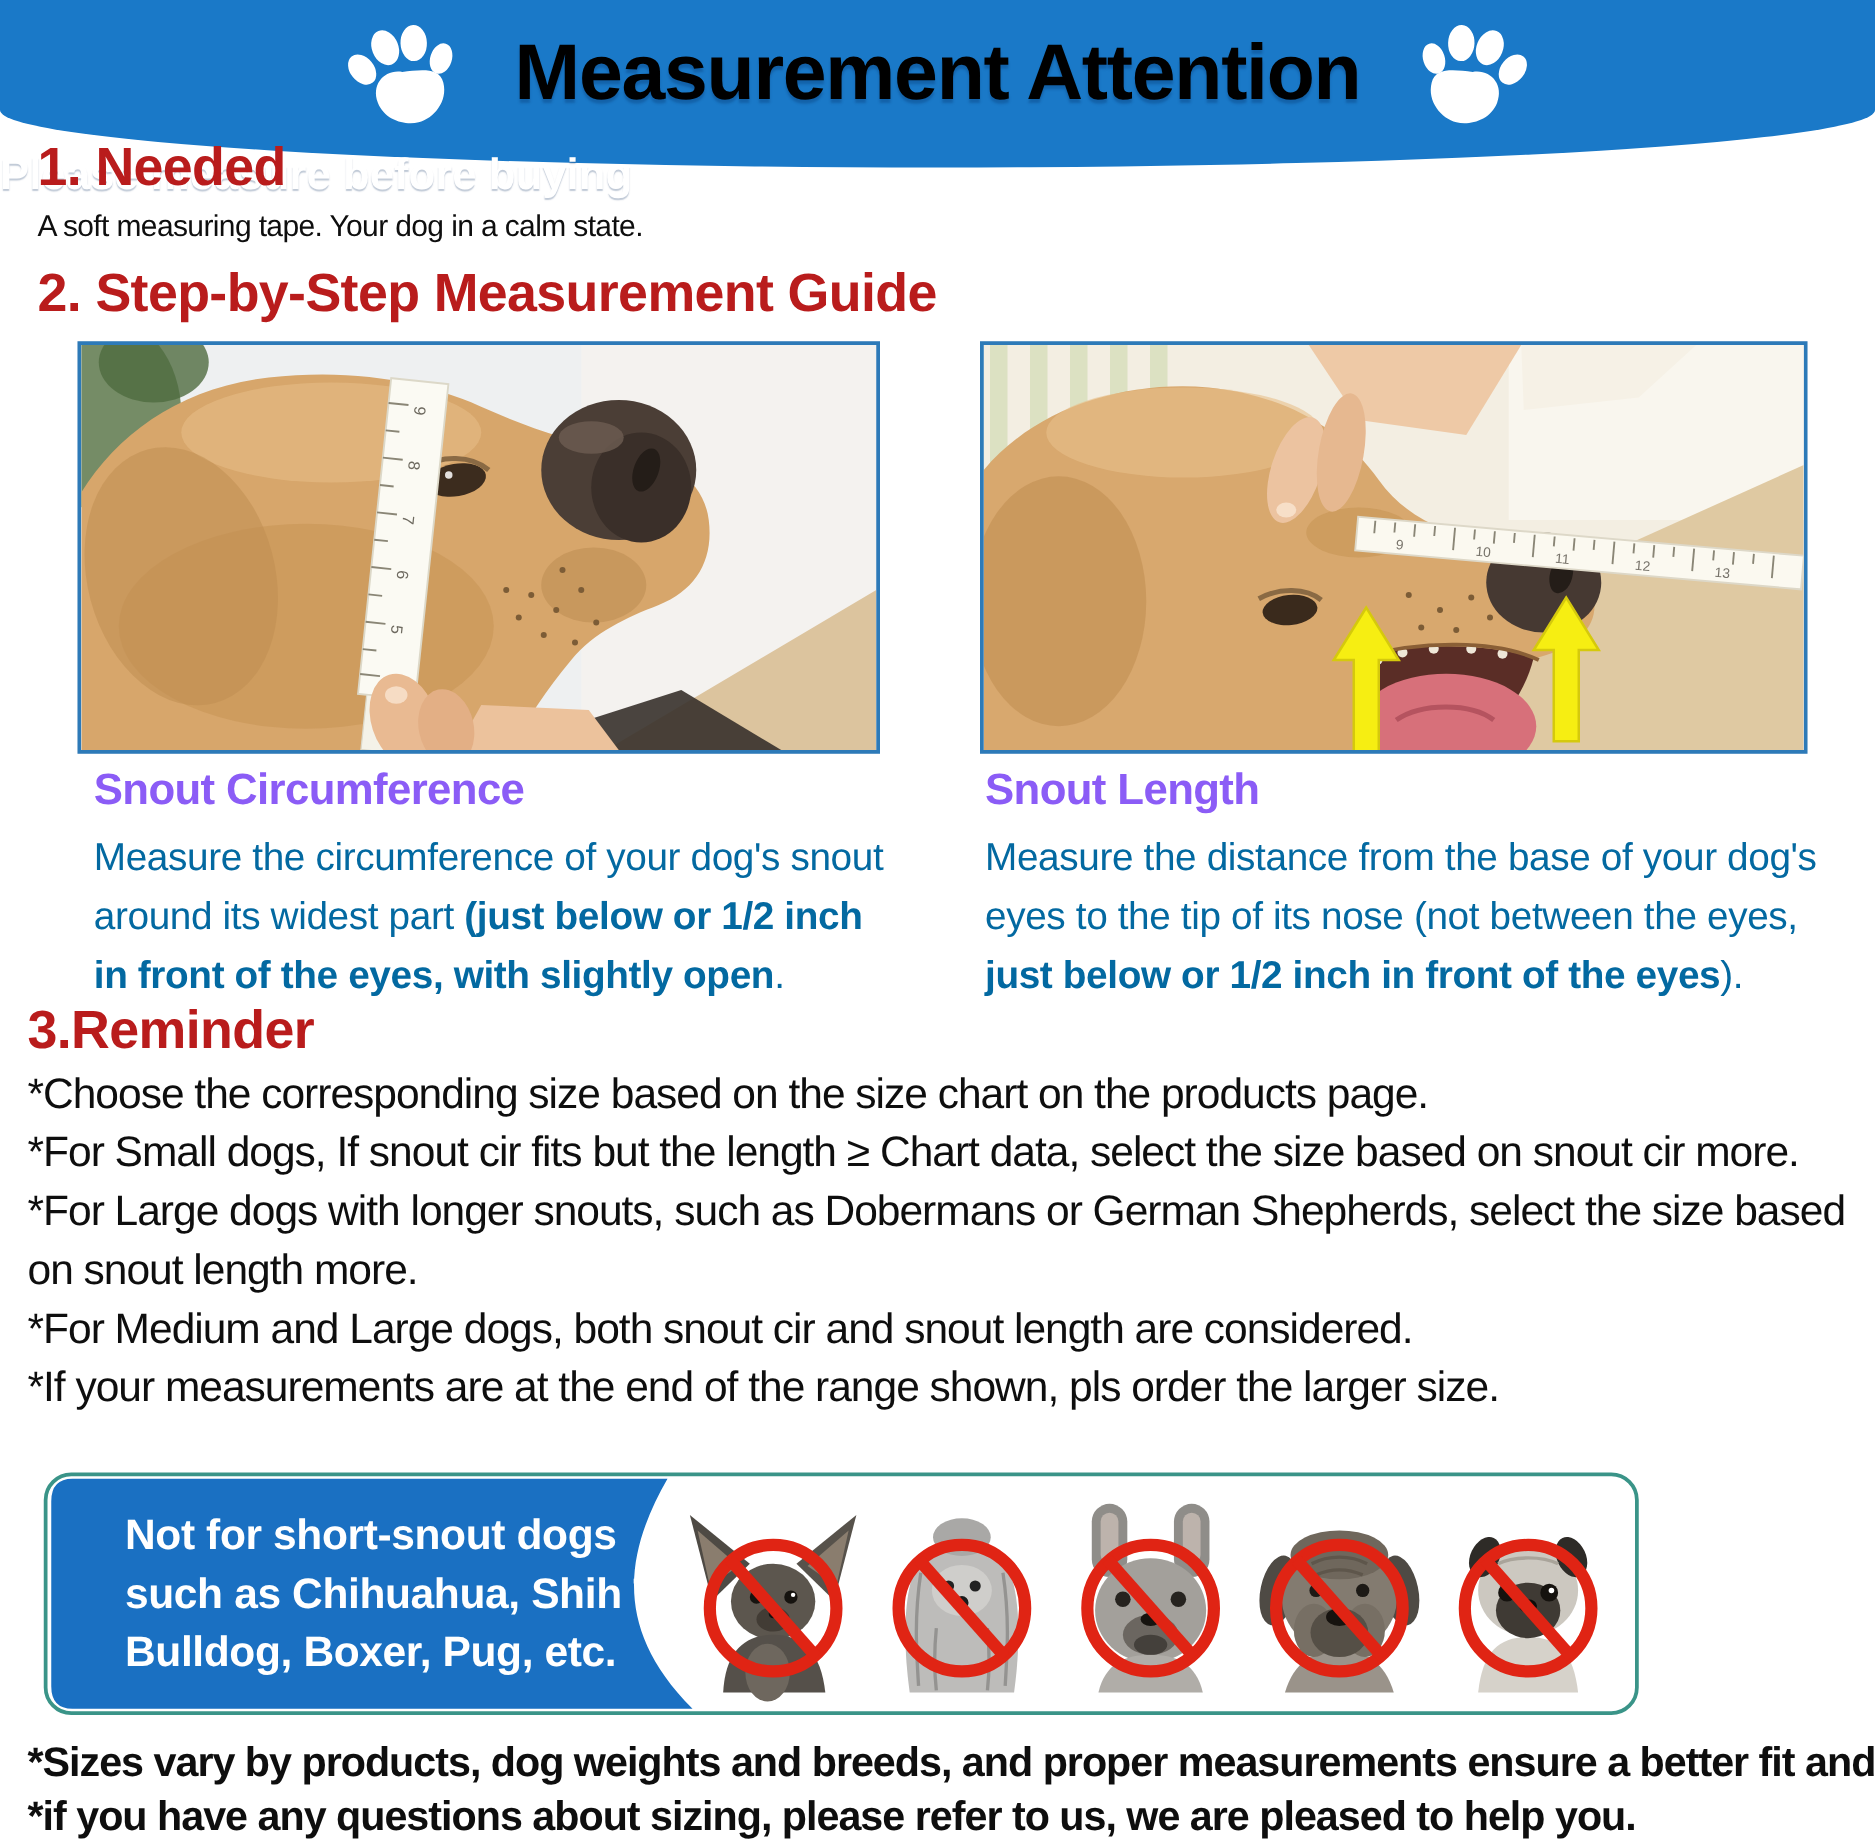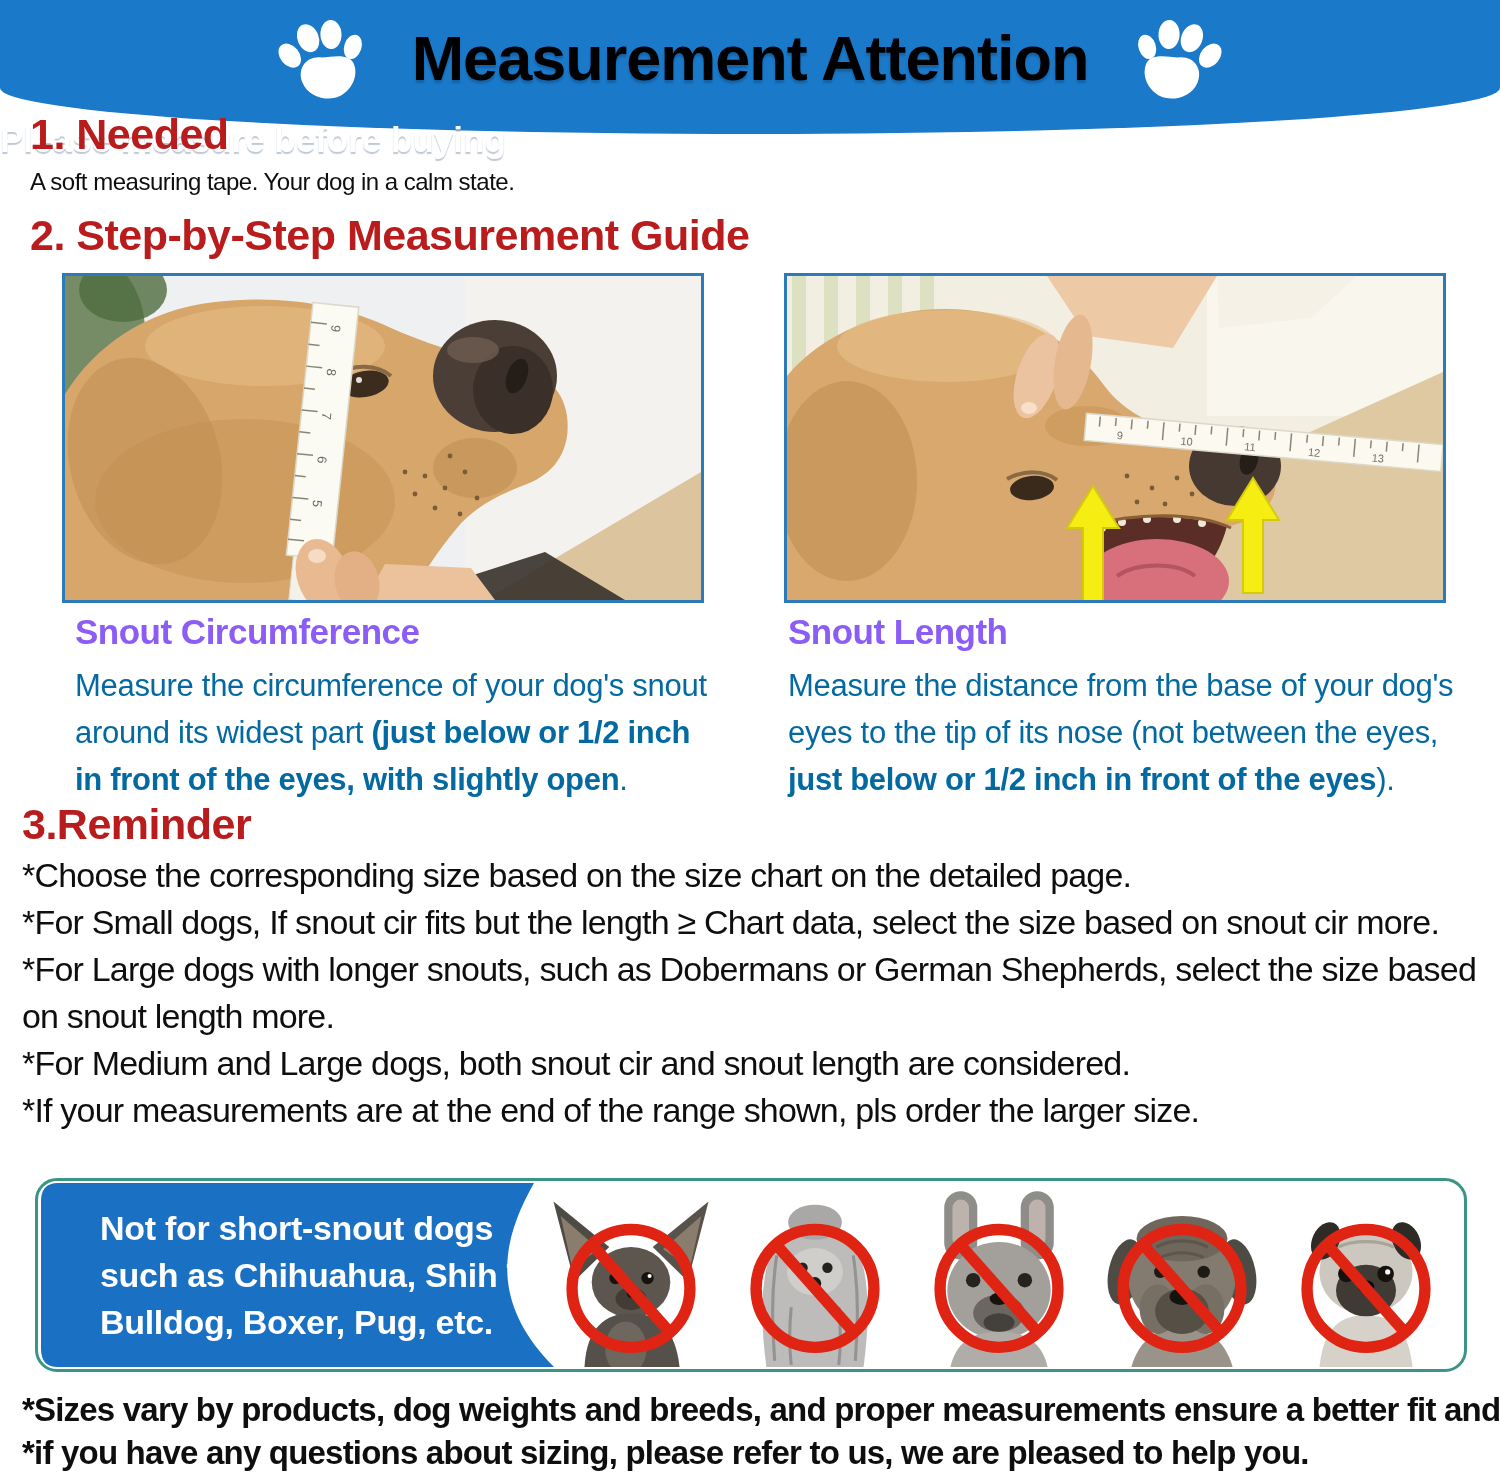--- a/index.html
+++ b/index.html
@@ -30,21 +30,21 @@
   
   .caption-title{font-size:35px;font-weight:700;letter-spacing:-0.5px;color:#8b5cf6;margin:0 0 10px 0;}
   .caption-body{font-size:31px;line-height:47px;letter-spacing:-0.3px;color:#0369a1;margin:0;}
   .caption-body b{font-weight:700;}
 
   
   .reminder-list{position:absolute;left:22px;top:852px;width:1458px;}
   .reminder-list p{margin:0;font-size:34px;line-height:47px;letter-spacing:-0.8px;color:#0e0e0e;}
 
   
-  .warn-box{position:absolute;left:35px;top:1178px;width:1432px;height:194px;
+  .warn-box{position:absolute;left:35px;top:1178px;width:1276px;height:194px;
             border:3px solid #3a9488;border-radius:22px;background:#ffffff;box-sizing:border-box;}
   .warn-blue-svg{position:absolute;left:0;top:0;}
   .warn-text{position:absolute;left:62px;top:24px;}
   .warn-text div{font-size:34px;line-height:47px;font-weight:700;color:#ffffff;letter-spacing:-0.3px;white-space:nowrap;}
   .dogs-row{position:absolute;left:505px;right:10px;top:2px;bottom:2px;
             display:flex;align-items:flex-end;justify-content:space-between;}
   .dogs-row svg{display:block;}
 
   
   .footer-notes{position:absolute;left:22px;top:1388px;}
@@ -249,21 +249,21 @@
   <p class="caption-body"><span>Measure the circumference of your dog's snout around its widest part </span><b>(just below or 1/2 inch in front of the eyes, with slightly open</b><span>.</span></p>
 </div>
 
 <div class="abs" style="left:788px;top:612px;width:672px;">
   <p class="caption-title">Snout Length</p>
   <p class="caption-body"><span>Measure the distance from the base of your dog's eyes to the tip of its nose (not between the eyes, </span><b>just below or 1/2 inch in front of the eyes</b><span>).</span></p>
 </div>
 
 <div class="abs h-blue" style="left:22px;top:800px;">3.Reminder</div>
 <div class="reminder-list">
-  <p>*Choose the corresponding size based on the size chart on the detailed page.</p>
+  <p>*Choose the corresponding size based on the size chart on the products page.</p>
   <p>*For Small dogs, If snout cir fits but the length ≥ Chart data, select the size based on snout cir more.</p>
   <p>*For Large dogs with longer snouts, such as Dobermans or German Shepherds, select the size based on snout length more.</p>
   <p>*For Medium and Large dogs, both snout cir and snout length are considered.</p>
   <p>*If your measurements are at the end of the range shown, pls order the larger size.</p>
 </div>
 
 <div class="warn-box">
   <svg class="warn-blue-svg" width="540" height="188" viewBox="0 0 540 188">
     <path d="M20 2 H496 C464 58 450 120 516 186 H20 Q3 186 3 168 V20 Q3 2 20 2 Z" fill="#1a70c2"></path>
   </svg>

